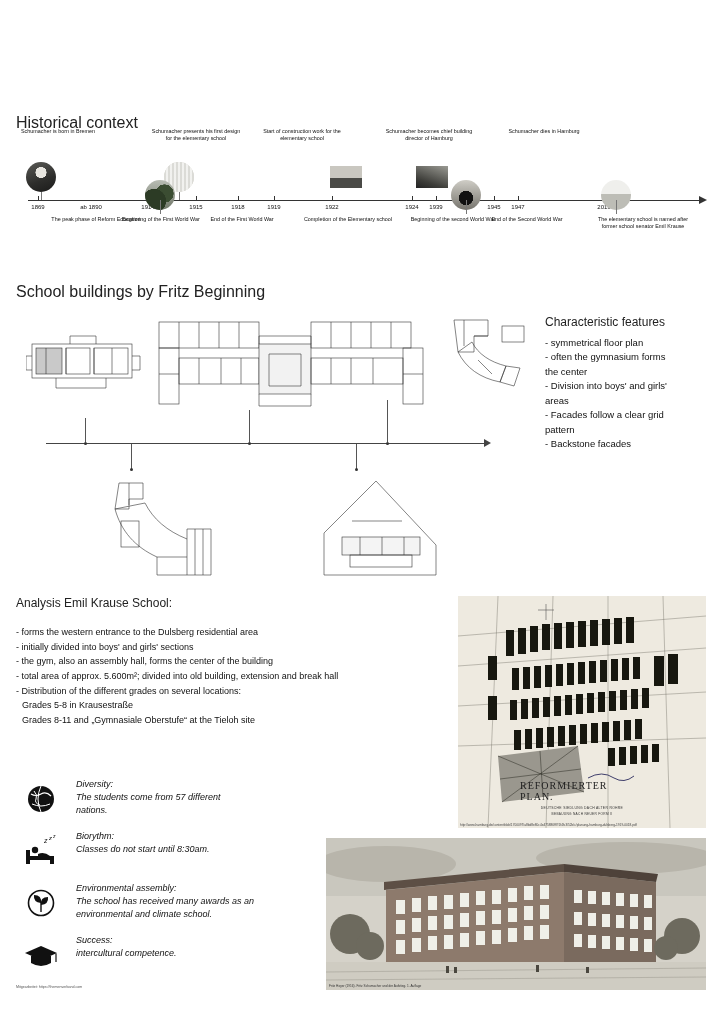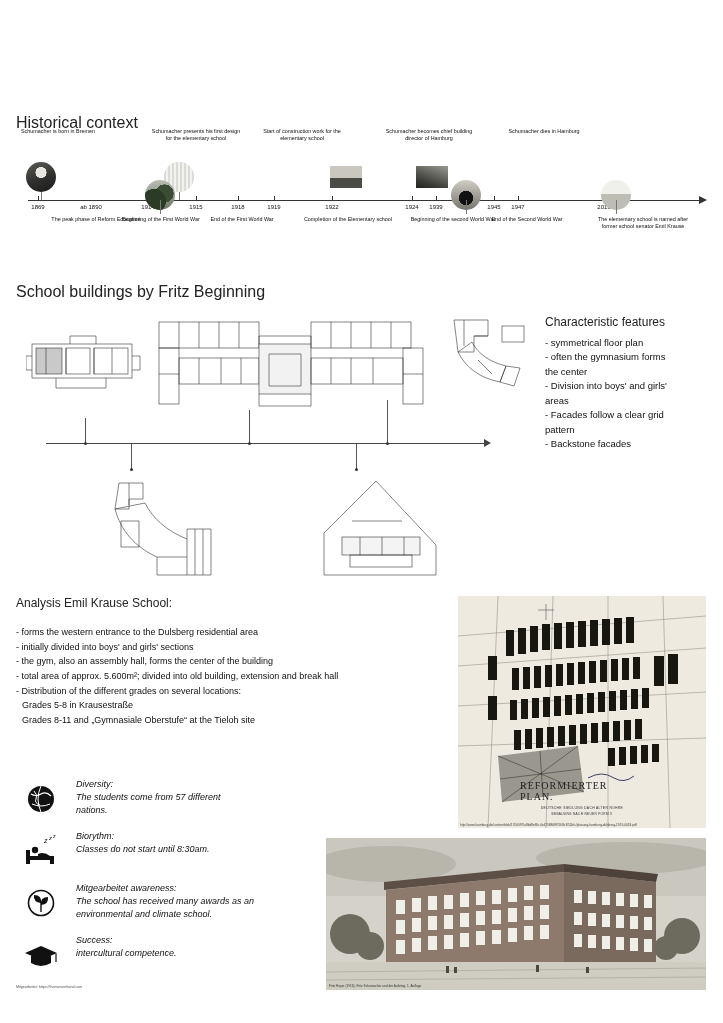--- a/index.html
+++ b/index.html
@@ -422,21 +422,21 @@
     <div class="fact">
       <div class="ficon">
         <svg width="38" height="38" viewBox="0 0 38 38">
           <circle cx="19" cy="19" r="12.5" fill="none" stroke="#111" stroke-width="1.6"></circle>
           <path d="M19 28 L19 18" stroke="#111" stroke-width="1.4"></path>
           <path d="M19 19 q-8 -1 -7 -8 q8 0 7 8 Z" fill="#111"></path>
           <path d="M19 21 q8 -1 7 -8 q-8 0 -7 8 Z" fill="#111"></path>
         </svg>
       </div>
       <div class="ftxt">
-        <div class="ftitle">Mitgearbeitet awareness:</div>
+        <div class="ftitle">Environmental assembly:</div>
         <div>The school has received many awards as an</div>
         <div>environmental and climate school.</div>
       </div>
     </div>
 
     <div class="fact">
       <div class="ficon">
         <svg width="38" height="38" viewBox="0 0 38 38">
           <path d="M19 10 L35 17 L19 24 L3 17 Z" fill="#111"></path>
           <path d="M9 20 L9 27 q10 6 20 0 L29 20" fill="#111"></path>

